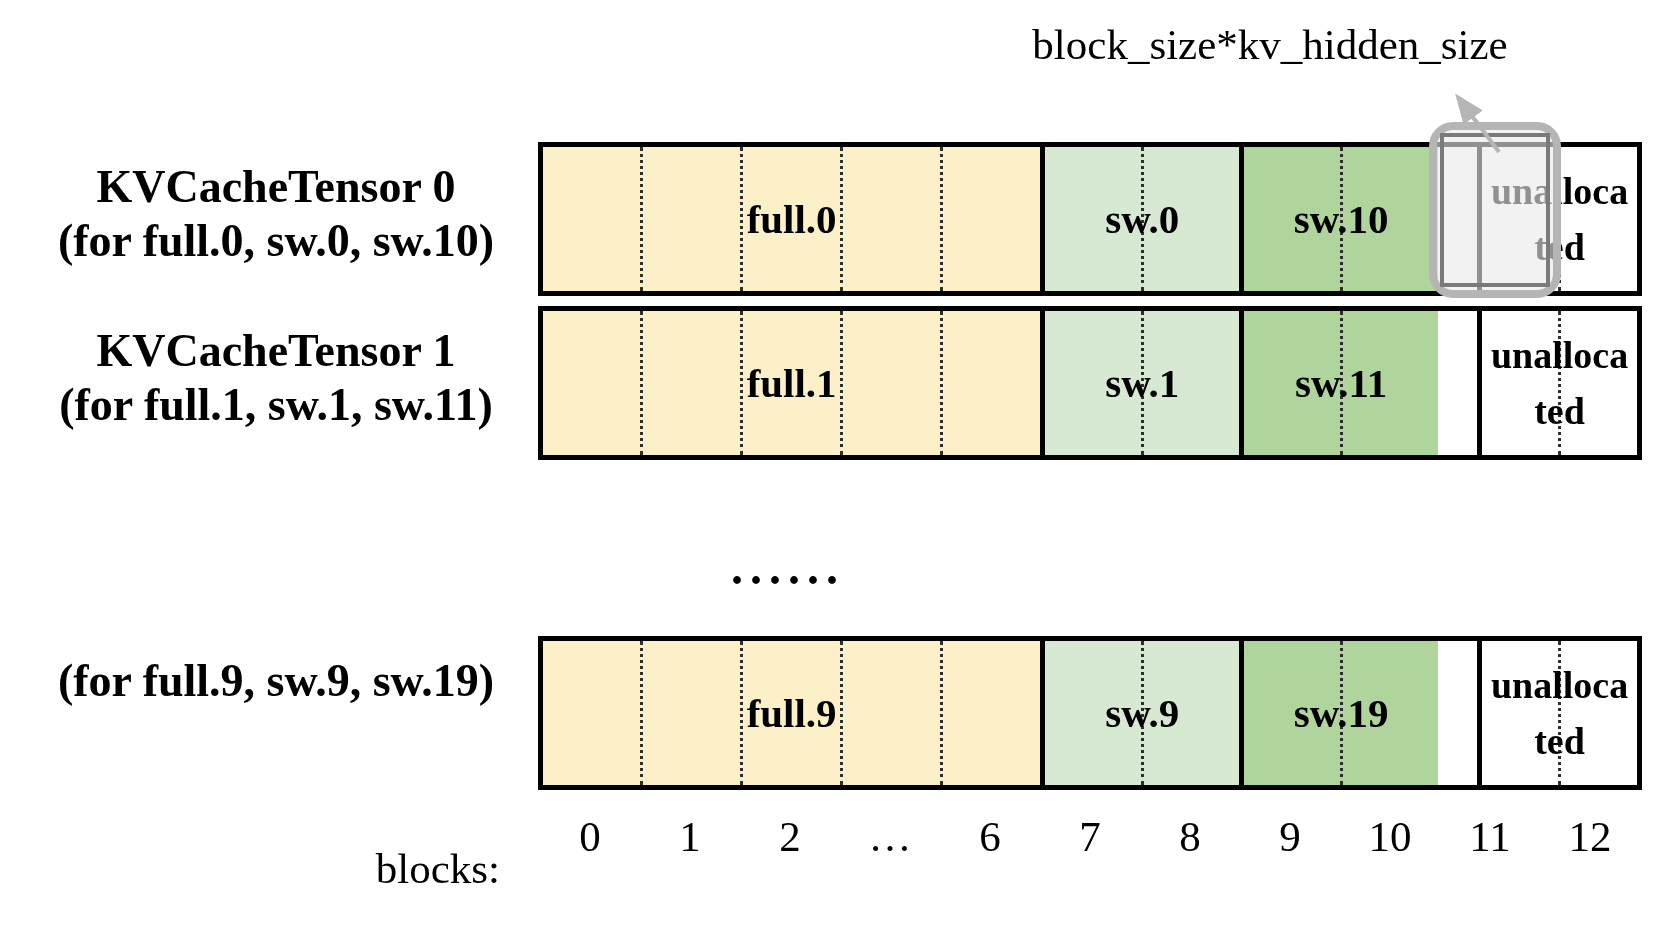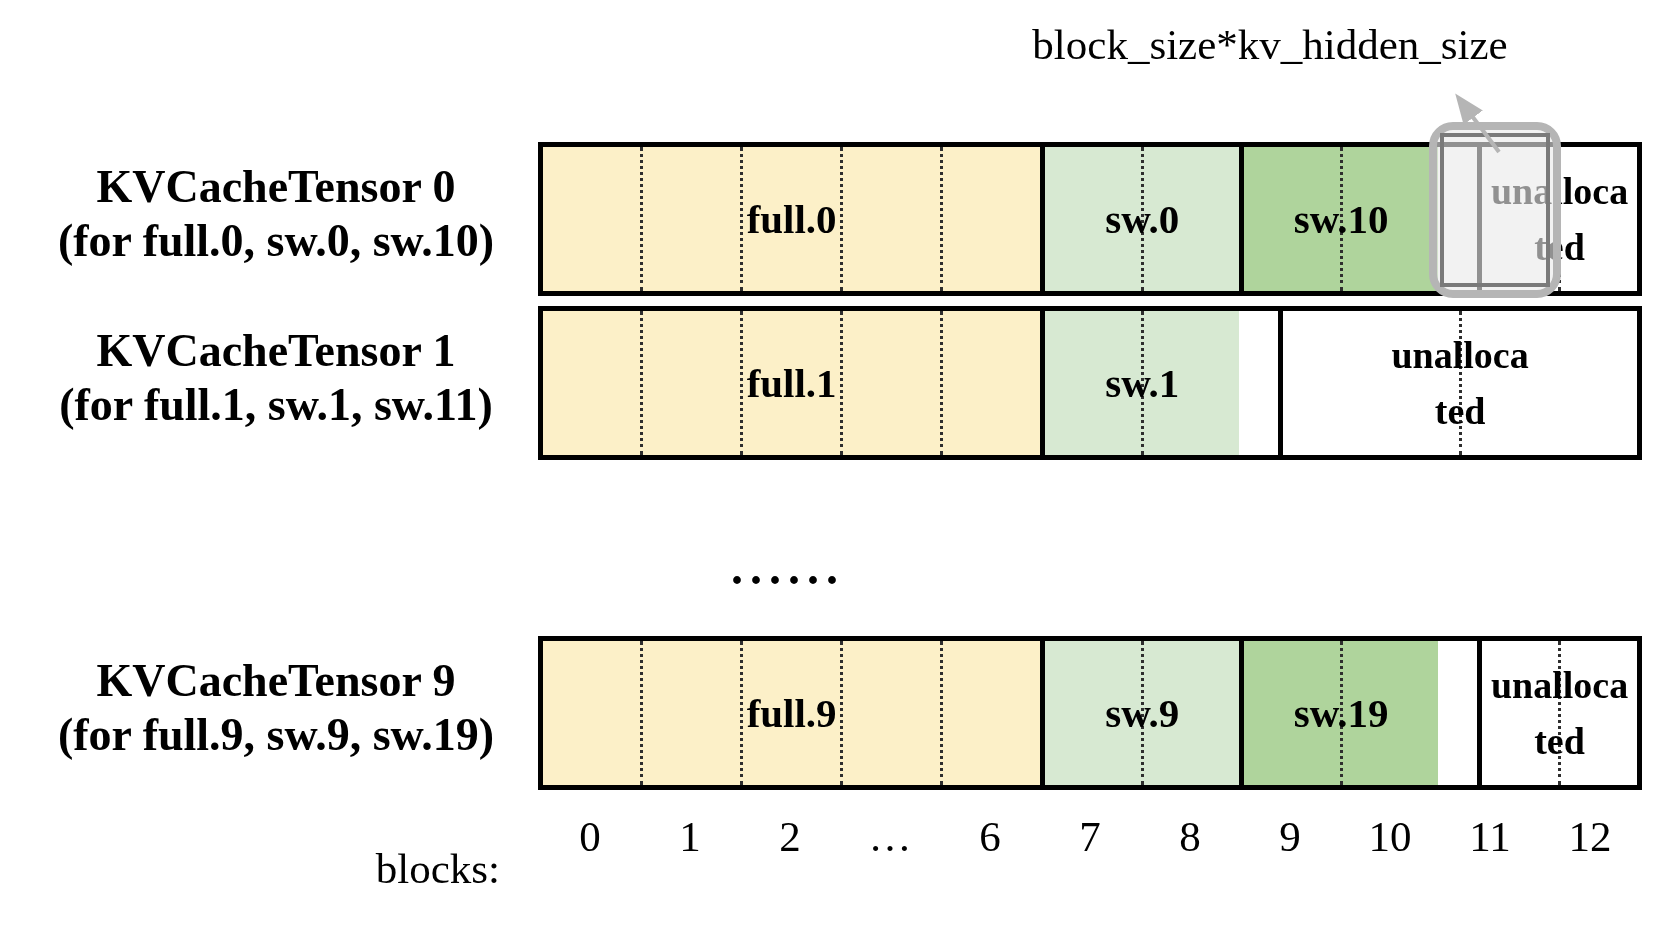--- a/index.html
+++ b/index.html
@@ -135,32 +135,36 @@
         <div class="cell"></div>
         <div class="cell"></div>
         <div class="cell"></div>
       <div class="seg-label">full.1</div>
     </div>
     <div class="seg seg-sw-a">
       <div class="cell"></div>
         <div class="cell"></div>
       <div class="seg-label">sw.1</div>
     </div>
+    <div class="seg seg-sw-b">
+      <div class="cell"></div>
+        <div class="cell"></div>
+      <div class="seg-label">sw.11</div>
+    </div>
     <div class="seg seg-unalloc">
       <div class="cell"></div>
         <div class="cell"></div>
       <div class="seg-label wrap">unalloca
 ted</div>
     </div>
   </div>
 
   <div class="rows-ellipsis">......</div>
 
   <div class="row-label" style="top:654px">
-    <div>KVCacheTensor 9</div>
     <div>(for full.9, sw.9, sw.19)</div>
   </div>
   <div class="bar" style="top:636px">
     <div class="seg seg-full">
       <div class="cell"></div>
         <div class="cell"></div>
         <div class="cell"></div>
         <div class="cell"></div>
         <div class="cell"></div>
       <div class="seg-label">full.9</div>

